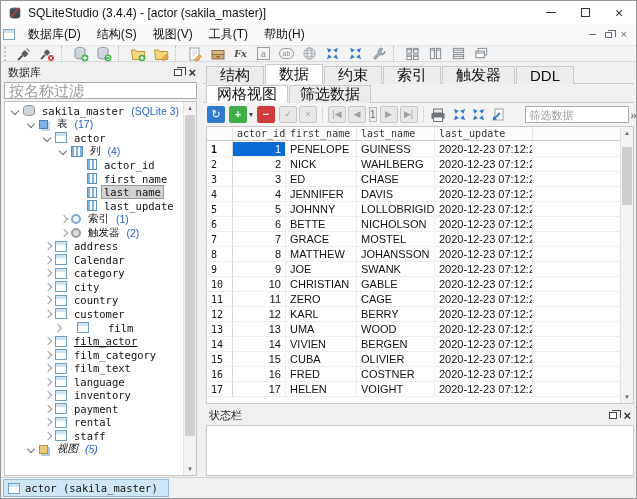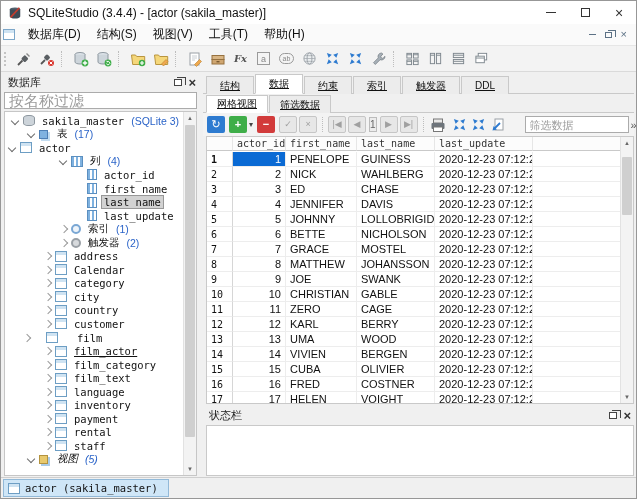--- a/index.html
+++ b/index.html
@@ -23,21 +23,21 @@
   .child-icon { width:12px; height:11px; border:1px solid #7da7c9; background:linear-gradient(#cfe3f2 0 3px,#fff 3px); margin-right:5px; }
   .menu-items { display:flex; }
   .menu-item { padding:2px 8px; font-size:12px; color:#111; }
   .mdi-controls { margin-left:auto; display:flex; align-items:center; gap:9px; padding-right:5px; color:#5c7185; }
   .mdi-min { width:7px; height:1px; background:#5c7185; }
   .mdi-restore { width:7px; height:6px; border:1px solid #5c7185; position:relative; }
   .mdi-restore::after { content:''; position:absolute; left:2px; top:-3px; width:7px; height:6px; border:1px solid #5c7185; border-bottom:none; border-left:none; }
   .mdi-close { font-size:11px; line-height:1; }
 
   
-  .toolbar { height:27px; background:#f3f3f3; border-top:1px solid #e6e6e6; border-bottom:1px solid #dadada; display:flex; align-items:center; padding:0 2px; flex:0 0 auto; }
+  .toolbar { height:17px; background:#f3f3f3; border-top:1px solid #e6e6e6; border-bottom:1px solid #dadada; display:flex; align-items:center; padding:0 2px; flex:0 0 auto; }
   .tbtn { width:21px; height:21px; display:flex; align-items:center; justify-content:center; margin:0 1px; }
   .tsep { width:5px; height:16px; border-left:1px dotted #bdbdbd; margin:0 3px; }
   .fx-glyph { font:italic bold 10px "DejaVu Serif",serif; color:#555; }
   .abox-glyph { width:13px; height:13px; border:1px solid #9a9a9a; color:#888; font-size:9px; display:flex; align-items:center; justify-content:center; background:#f4f4f4; }
   .oval-glyph { padding:0 3px; height:11px; border:1px solid #9a9a9a; border-radius:6px; color:#888; font-size:7px; display:flex; align-items:center; background:#f4f4f4; }
 
   
   .main { flex:1 1 auto; min-height:0; display:flex; background:#f0f0f0; }
 
   
@@ -73,21 +73,21 @@
   .vsb-track { flex:1 1 auto; width:100%; position:relative; }
   .vsb-thumb { position:absolute; left:1px; right:1px; background:#cfcfcf; border-radius:1px; }
 
   .splitter { width:4px; flex:0 0 auto; }
 
   
   .right-panel { flex:1 1 auto; min-width:0; display:flex; flex-direction:column; padding:1px 2px 1px 0; }
   .tabbar { display:flex; align-items:flex-end; padding-left:3px; flex:0 0 auto; border-bottom:1px solid #c9c9c9; }
   .tabbar1 { height:21px; }
   .tabbar2 { height:19px;align-items:flex-end; }
-  .tab { height:18px; display:flex; align-items:center; padding:0 13px; font-size:10px; color:#111; background:#ececec; border:1px solid #c9c9c9; border-bottom:none; margin-right:1px; margin-bottom:-1px;text-decoration:underline; }
+  .tab { height:18px; display:flex; align-items:center; padding:0 13px; font-size:15px; color:#111; background:#ececec; border:1px solid #c9c9c9; border-bottom:none; margin-right:1px; margin-bottom:-1px; }
   .tab.active { background:#fff; height:20px; border-bottom:1px solid #fff; }
   .tabbar2 .tab { padding:0 10px; }
   .tabbar2 .tab.active { height:18px; }
 
   .grid-toolbar { height:23px; background:#f3f3f3; display:flex; align-items:center; padding:0 4px; gap:2px; flex:0 0 auto; }
   .gbtn { width:18px; height:17px; border-radius:2px; display:flex; align-items:center; justify-content:center; font-size:11px; line-height:1; flex:0 0 auto; }
   .gbtn.blue { background:#2e7bd0; color:#fff; }
   .gbtn.green { background:#3fae49; color:#fff; font-weight:bold; }
   .gbtn.red { background:#d23b3b; color:#fff; font-weight:bold; }
   .gbtn.dis { background:#e7e7e7; border:1px solid #c6c6c6; color:#a0a0a0; font-size:9px; }
@@ -322,21 +322,21 @@
               <span class="ticon ti-database"></span>
               <span class="tree-label">sakila_master</span>
               <span class="tree-badge">(SQLite 3)</span>
             </div>
             <div class="tree-row" style="padding-left: 19px;">
               <span class="chev down"></span>
               <span class="ticon ti-folder-tables"></span>
               <span class="tree-label">表</span>
               <span class="tree-badge">(17)</span>
             </div>
-            <div class="tree-row" style="">
+            <div class="tree-row" style="padding-left: 35px;">
               <span class="chev down"></span>
               <span class="ticon ti-table"></span>
               <span class="tree-label">actor</span>
             </div>
             <div class="tree-row" style="padding-left: 51px;">
               <span class="chev down"></span>
               <span class="ticon ti-columns"></span>
               <span class="tree-label">列</span>
               <span class="tree-badge">(4)</span>
             </div>
@@ -395,21 +395,21 @@
             <div class="tree-row" style="padding-left: 35px;">
               <span class="chev right"></span>
               <span class="ticon ti-table"></span>
               <span class="tree-label">country</span>
             </div>
             <div class="tree-row" style="padding-left: 35px;">
               <span class="chev right"></span>
               <span class="ticon ti-table"></span>
               <span class="tree-label">customer</span>
             </div>
-            <div class="tree-row" style="padding-left: 14px; gap: 12px;">
+            <div class="tree-row" style="padding-left: 45px; gap: 12px;">
               <span class="chev right"></span>
               <span class="ticon ti-table"></span>
               <span class="tree-label">film</span>
             </div>
             <div class="tree-row" style="padding-left: 35px; text-decoration: underline;">
               <span class="chev right"></span>
               <span class="ticon ti-table"></span>
               <span class="tree-label">film_actor</span>
             </div>
             <div class="tree-row" style="padding-left: 35px;">

